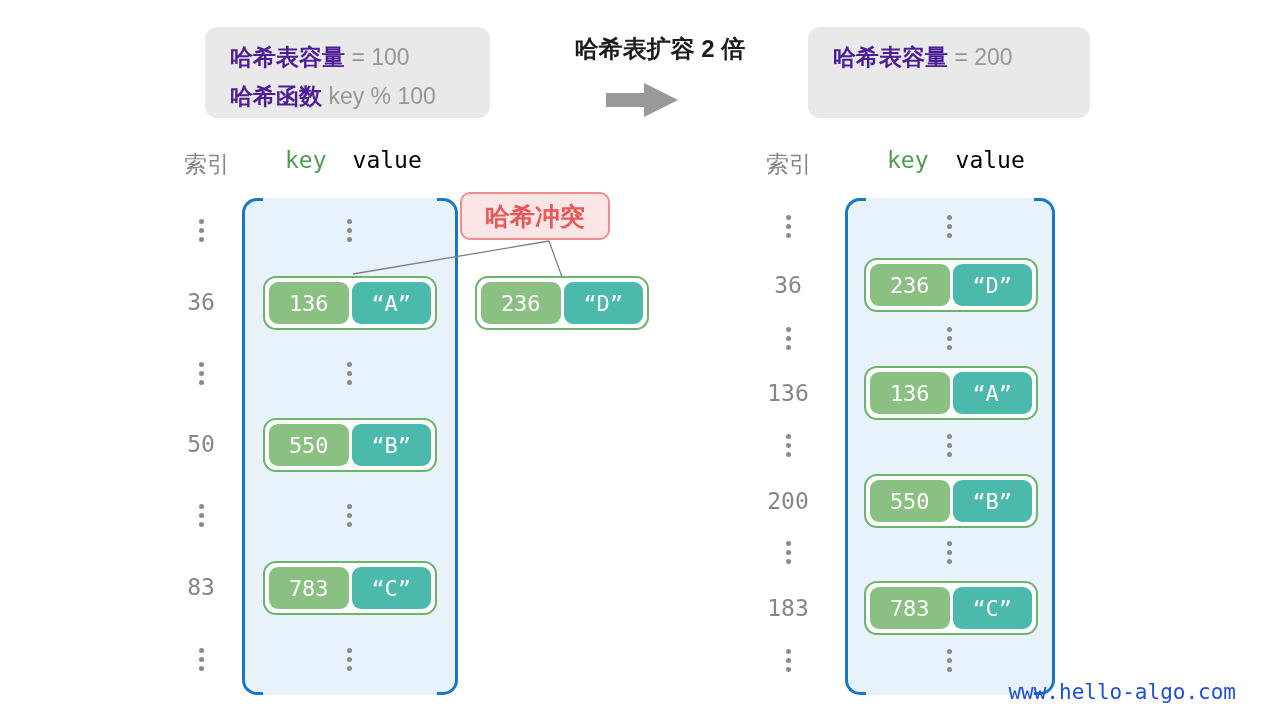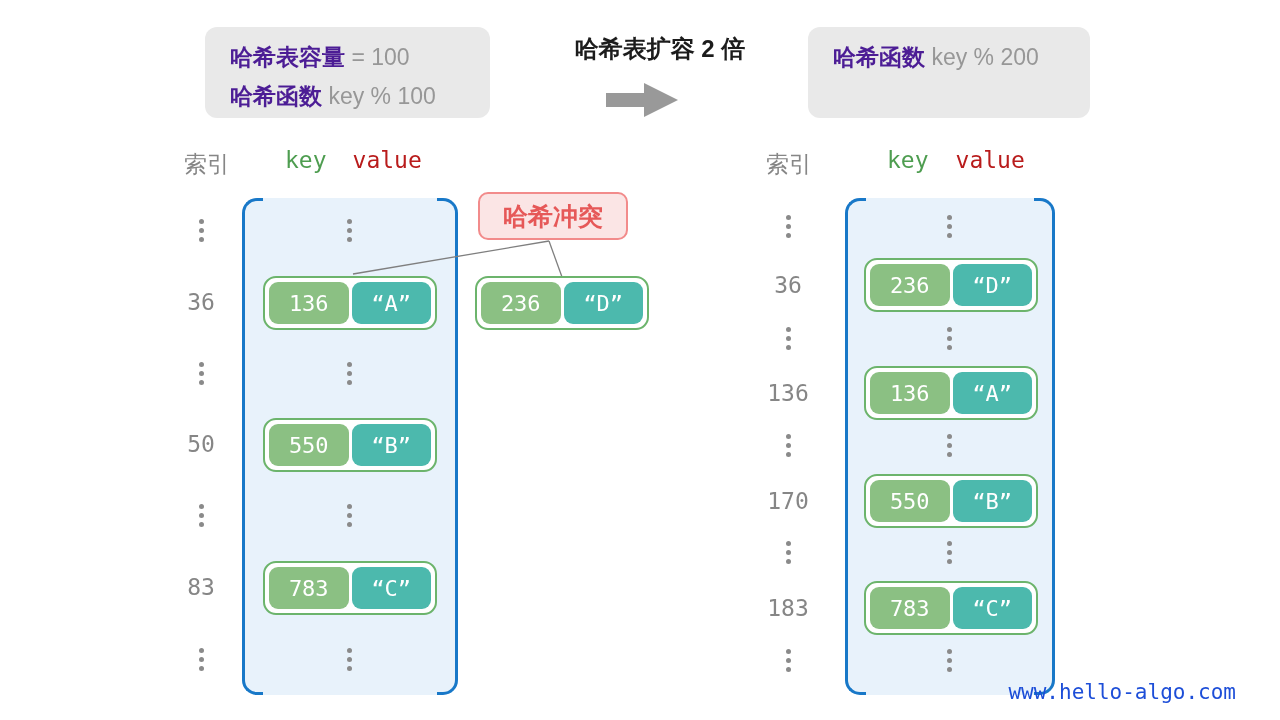--- a/index.html
+++ b/index.html
@@ -15,21 +15,21 @@
   .info-value { color:#979797; font-family:Liberation Sans, sans-serif; }
 
   
   .transition-title { font-size:24px; font-weight:bold; color:#1c1c1c;
                       width:250px; text-align:center; white-space:nowrap; }
 
   
   .hdr-index { color:#868686; font-size:23px; }
   .hdr-kv { font-size:23px; display:flex; }
   .hdr-key   { color:#4e9d50; }
-  .hdr-value { color:#b91c1c; }
+  .hdr-value { color:#000000; }
 
   
   .table-box { background:#e8f2fb; border-radius:15px; }
   .table-box::before, .table-box::after {
     content:""; position:absolute; top:0; bottom:0; width:18px;
     border:3px solid #1878c8;
   }
   .table-box::before { left:0;  border-right:none; border-radius:15px 0 0 15px; }
   .table-box::after  { right:0; border-left:none;  border-radius:0 15px 15px 0; }
 
@@ -64,21 +64,21 @@
   <div><span class="info-label">哈希函数</span>&nbsp;<span class="info-value">key % 100</span></div>
 </div>
 
 <div class="abs transition-title" style="left:535px; top:33px;">哈希表扩容 2 倍</div>
 
 <svg class="abs" style="left:606px; top:83px;" width="72" height="34" viewBox="0 0 72 34">
   <polygon points="0,10 38,10 38,0 72,17 38,34 38,24 0,24" fill="#999999"></polygon>
 </svg>
 
 <div class="abs info-box" style="left:808px; top:27px; width:282px; height:91px;">
-  <div><span class="info-label">哈希函数</span>&nbsp;<span class="info-value">key % 200</span></div>
+  <div><span class="info-label">哈希表容量</span>&nbsp;<span class="info-value">= 200</span></div>
 </div>
 
 <div class="abs hdr-index" style="left:184px; top:149px;">索引</div>
 <div class="abs hdr-kv mono" style="left:285px; top:147px; gap:26px;">
   <span class="hdr-key">key</span>
   <span class="hdr-value">value</span>
 </div>
 
 <div class="abs hdr-index" style="left:766px; top:149px;">索引</div>
 <div class="abs hdr-kv mono" style="left:887px; top:147px; gap:27px;">
@@ -143,21 +143,21 @@
     <i></i>
     <i></i>
     <i></i>
   </div>
 
 <svg class="overlay" width="1280" height="720">
   <line x1="549" y1="241" x2="353" y2="274" stroke="#7f7f7f" stroke-width="1.3"></line>
   <line x1="549" y1="241" x2="562" y2="277" stroke="#7f7f7f" stroke-width="1.3"></line>
 </svg>
 
-<div class="abs collision" style="left:478px; top:192px;">哈希冲突</div>
+<div class="abs collision" style="left:460px; top:192px;">哈希冲突</div>
 
 <div class="abs pair" style="left:475px; top:276px;">
   <div class="cell cell-key mono">236</div>
   <div class="cell cell-value mono">“D”</div>
 </div>
 
 <div class="abs table-box" style="left:845px; top:198px; width:210px; height:497px;"></div>
 
 <div class="abs vdots" style="left:785px; top:215px;">
     <i></i>
@@ -169,21 +169,21 @@
     <i></i>
     <i></i>
     <i></i>
   </div>
 <div class="abs idx mono" style="left:753px; top:380px;">136</div>
 <div class="abs vdots" style="left:785px; top:434px;">
     <i></i>
     <i></i>
     <i></i>
   </div>
-<div class="abs idx mono" style="left:753px; top:488px;">170</div>
+<div class="abs idx mono" style="left:753px; top:488px;">200</div>
 <div class="abs vdots" style="left:785px; top:541px;">
     <i></i>
     <i></i>
     <i></i>
   </div>
 <div class="abs idx mono" style="left:753px; top:595px;">183</div>
 <div class="abs vdots" style="left:785px; top:649px;">
     <i></i>
     <i></i>
     <i></i>

